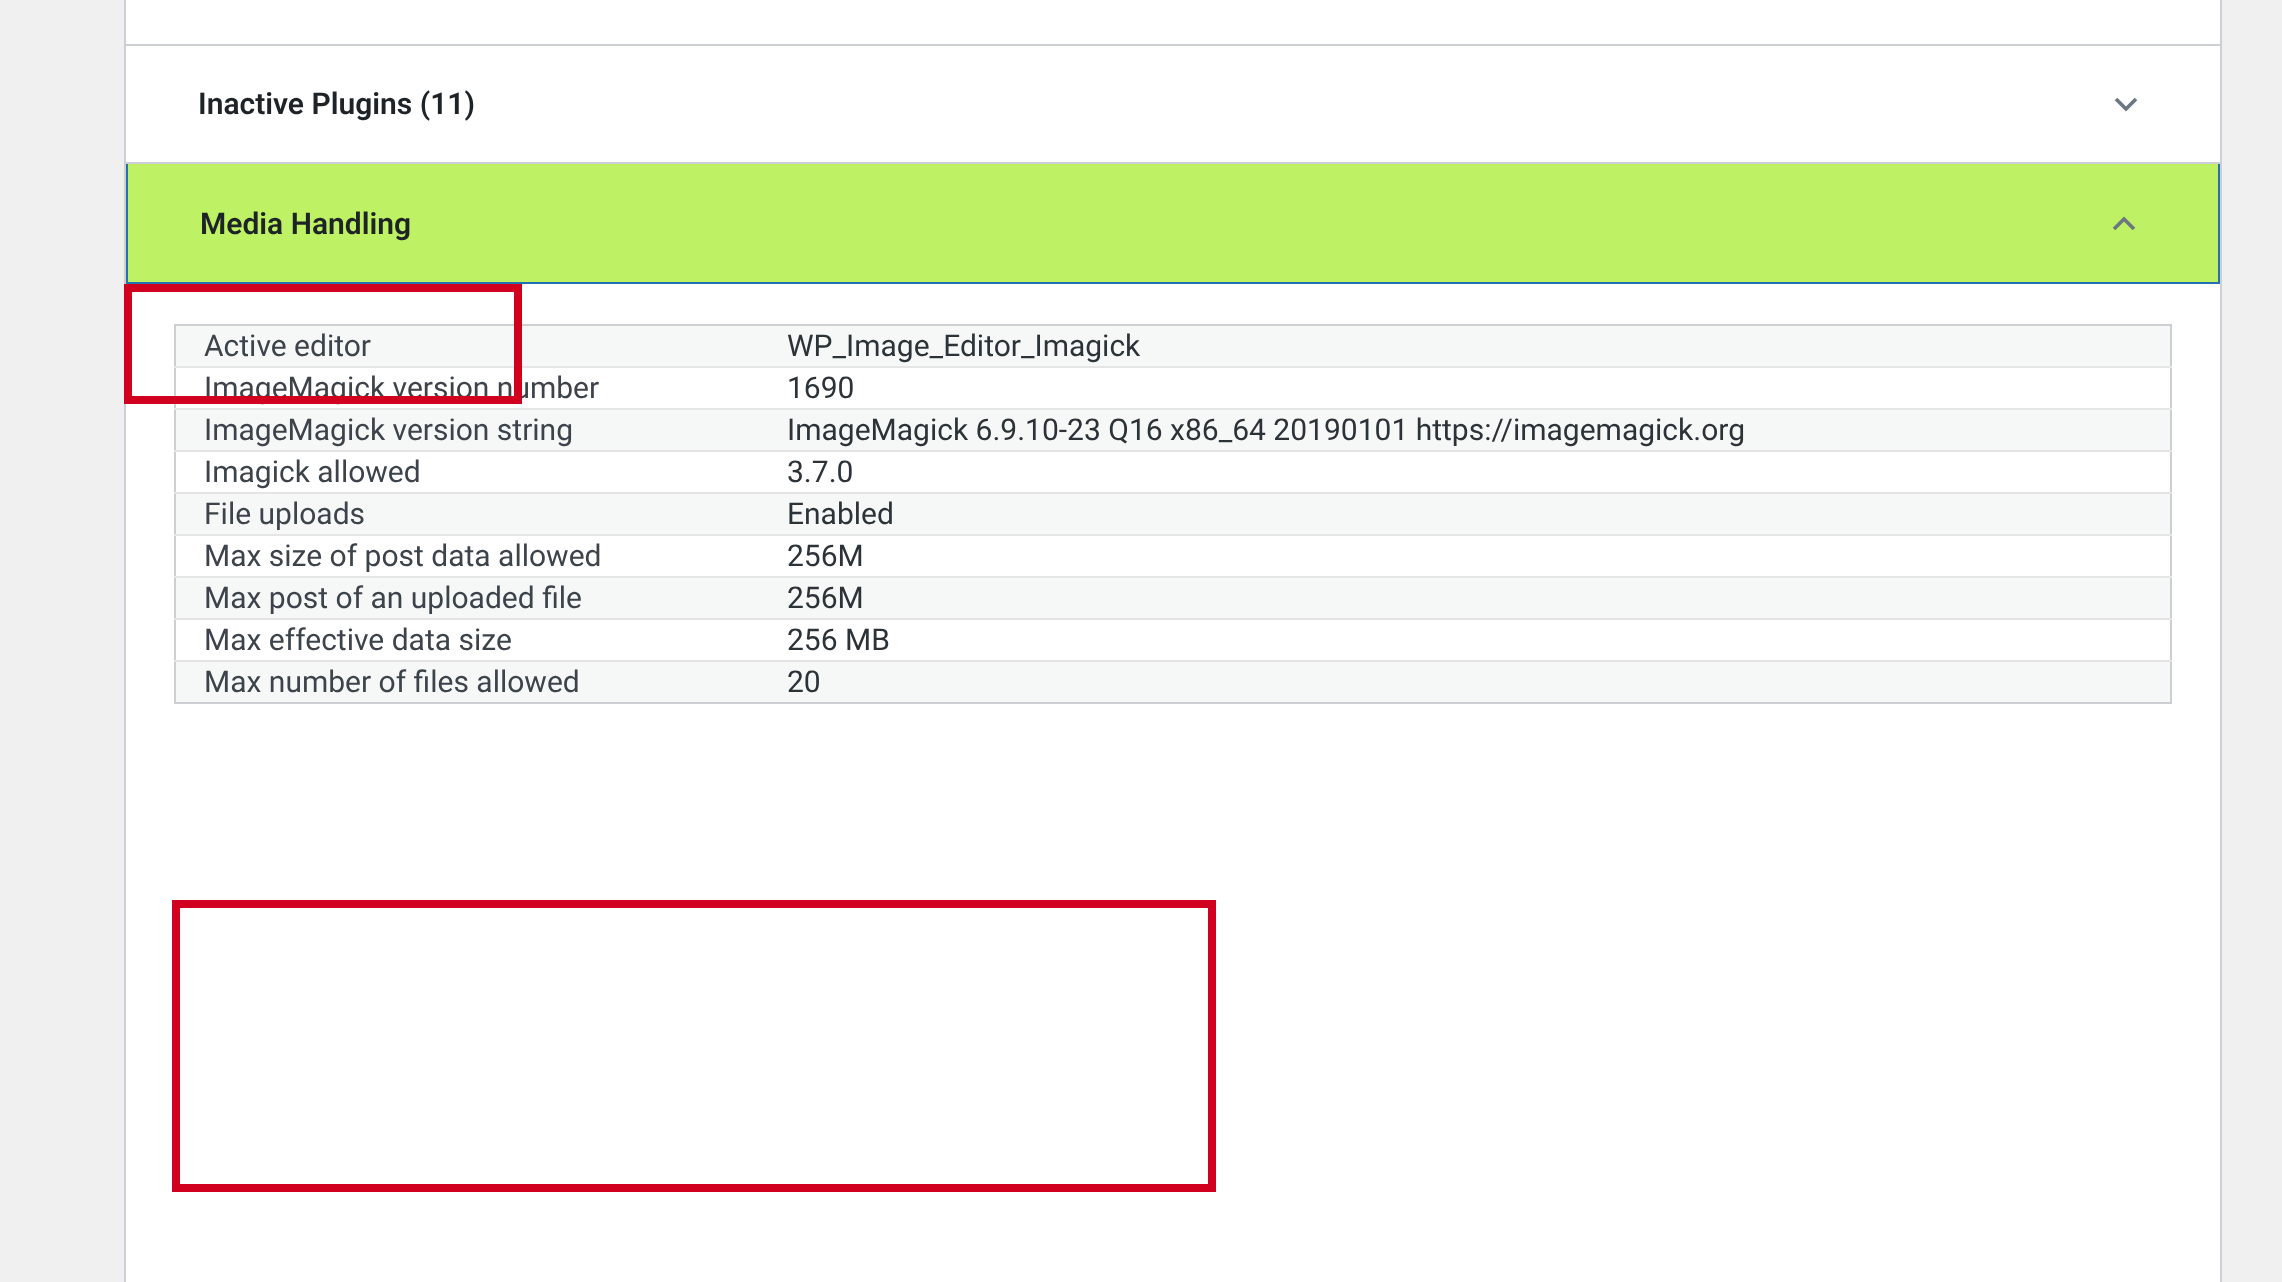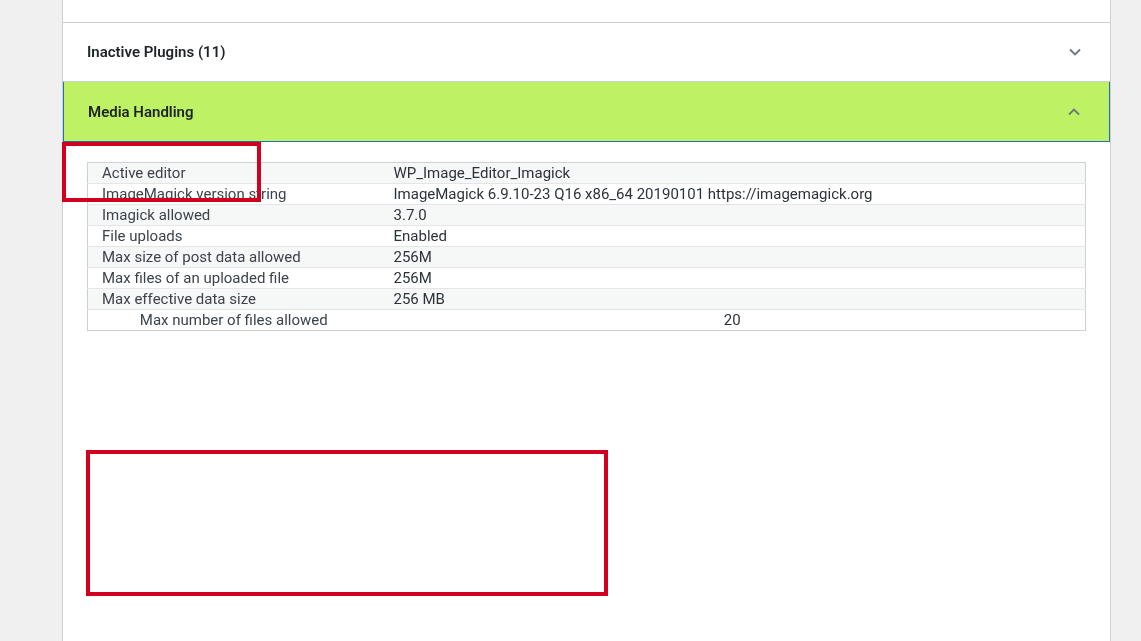--- a/index.html
+++ b/index.html
@@ -28,21 +28,21 @@
     }
     .section-header {
       display: flex;
       align-items: center;
       justify-content: space-between;
       width: 100%;
       border: 0;
       border-top: 1px solid #ccd0d4;
       border-bottom: 1px solid #ccd0d4;
       background: #fff;
-      padding: 0 24px;
+      padding: 0 36px;
       height: 60px;
       cursor: pointer;
       font-family: inherit;
       text-align: left;
     }
     .section-header .title {
       font-weight: 600;
       font-size: 15px;
       color: #1d2327;
     }
@@ -72,21 +72,21 @@
     .info-table {
       width: 100%;
       border: 1px solid #ccd0d4;
       border-collapse: collapse;
       font-size: 15px;
       color: #2c3338;
     }
     .info-table tr {
       border-bottom: 1px solid #e5e5e5;
     }
-    .info-table tr:last-child { border-bottom: none; text-align: center; }
+    .info-table tr:last-child { border-bottom: none; }
     .info-table td {
       padding: 1px 14px;
       vertical-align: middle;
     }
     .info-table td.label {
       width: 292px;
       color: #3c434a;
     }
     .info-table tr:nth-child(odd) {
       background: #f6f7f7;
@@ -144,37 +144,41 @@
     </button>
 
     <div class="panel-body">
       <table class="info-table">
         <tbody id="media-tbody">
             <tr>
               <td class="label">Active editor</td>
               <td>WP_Image_Editor_Imagick</td>
             </tr>
             <tr>
+              <td class="label">ImageMagick version number</td>
+              <td>1690</td>
+            </tr>
+            <tr>
               <td class="label">ImageMagick version string</td>
               <td>ImageMagick 6.9.10-23 Q16 x86_64 20190101 https://imagemagick.org</td>
             </tr>
             <tr>
               <td class="label">Imagick allowed</td>
               <td>3.7.0</td>
             </tr>
             <tr>
               <td class="label">File uploads</td>
               <td>Enabled</td>
             </tr>
             <tr>
               <td class="label">Max size of post data allowed</td>
               <td>256M</td>
             </tr>
             <tr>
-              <td class="label">Max files of an uploaded file</td>
+              <td class="label">Max post of an uploaded file</td>
               <td>256M</td>
             </tr>
             <tr>
               <td class="label">Max effective data size</td>
               <td>256 MB</td>
             </tr>
             <tr>
               <td class="label">Max number of files allowed</td>
               <td>20</td>
             </tr>

